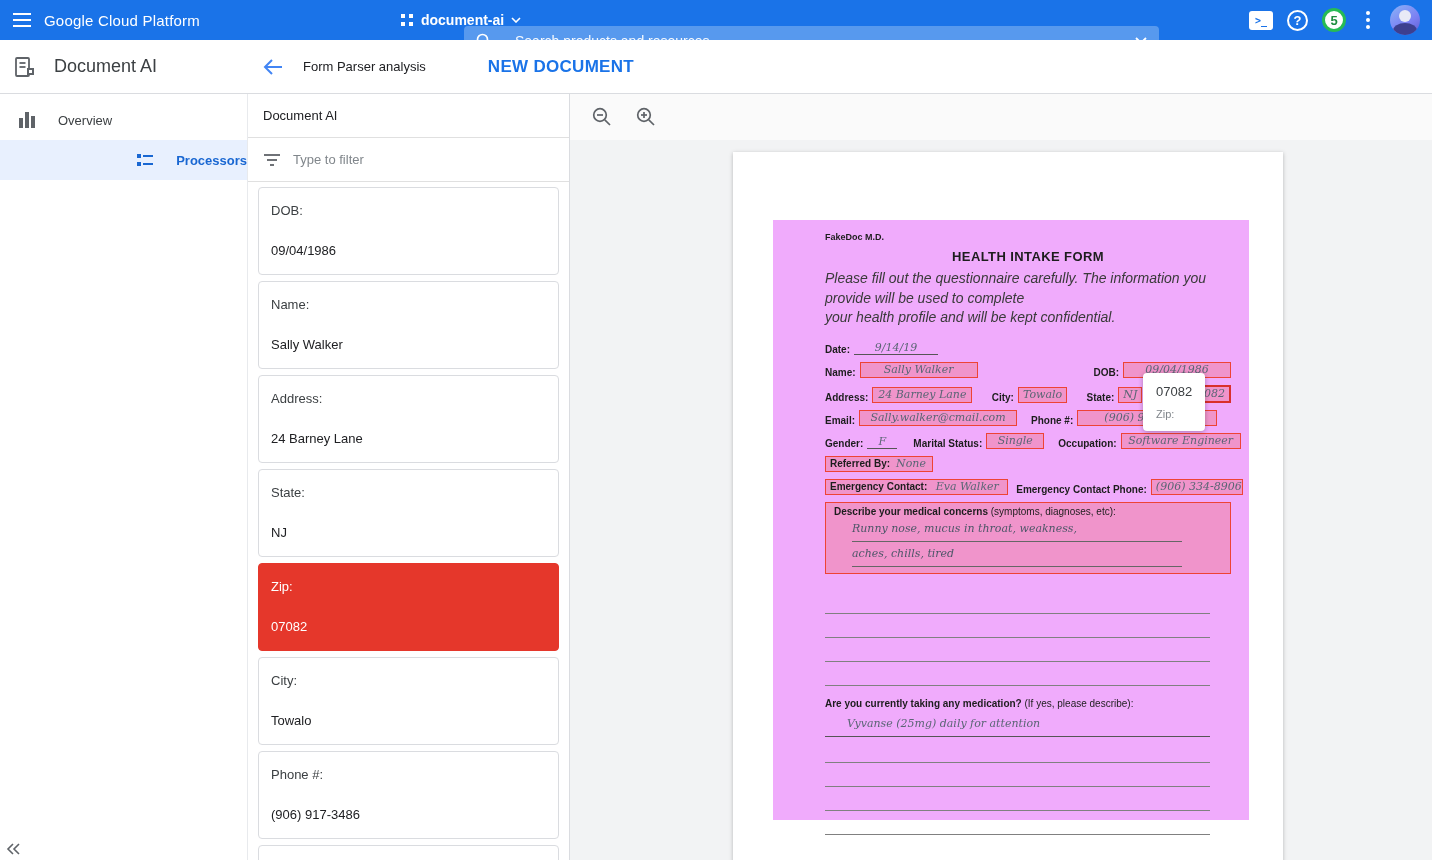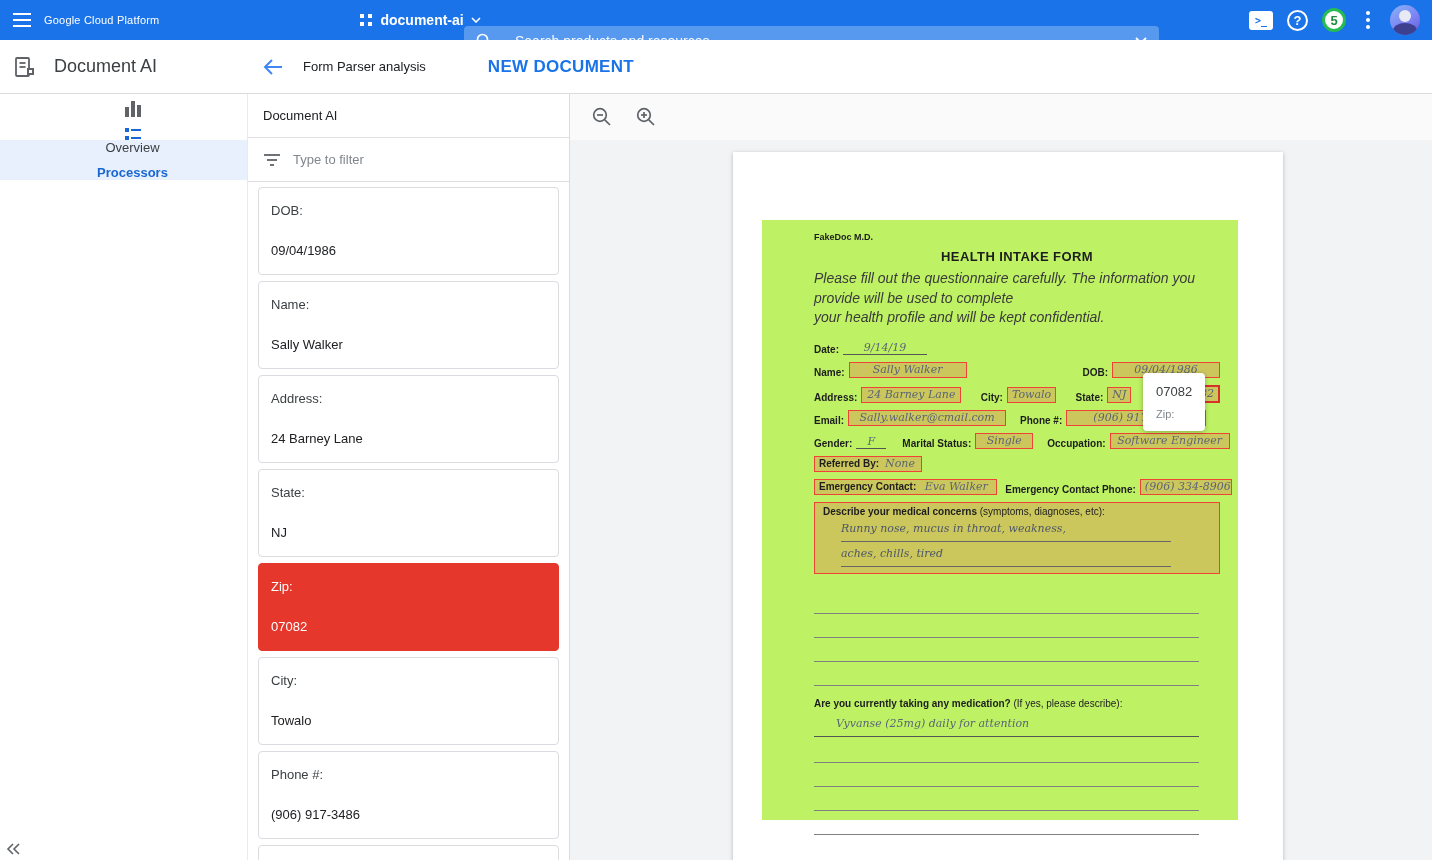--- a/index.html
+++ b/index.html
@@ -10,21 +10,21 @@
     --sidebar-selected-text:#1967d2;
     --highlight-red:#ee4335;
   }
   *{box-sizing:border-box;margin:0;padding:0;}
   html,body{width:1432px;height:860px;overflow:hidden;}
   body{font-family:"Liberation Sans",sans-serif;background:#fff;position:relative;color:#202124;}
 
   
   .gcp-header{position:absolute;left:0;top:0;width:1432px;height:40px;background:var(--header-blue);display:flex;align-items:center;color:#fff;}
   .menu-btn{width:44px;height:40px;display:flex;align-items:center;justify-content:center;background:none;border:none;cursor:pointer;}
-  .brand{font-size:11px;letter-spacing:.2px;color:#fff;margin-right:30px;white-space:nowrap;cursor:pointer;}
+  .brand{font-size:15px;letter-spacing:.2px;color:#fff;margin-right:30px;white-space:nowrap;cursor:pointer;}
   .project-selector{display:flex;align-items:center;gap:7px;font-size:14px;font-weight:bold;cursor:pointer;margin-left:170px;}
   .search-bar{position:absolute;left:464px;top:5px;width:695px;height:30px;background:rgba(255,255,255,.27);border-radius:4px;display:flex;align-items:center;padding:0 12px;gap:23px;cursor:text;margin-top:21px;}
   .search-bar input{flex:1;background:transparent;border:none;outline:none;color:#fff;font-size:14px;font-family:"Liberation Sans",sans-serif;}
   .search-bar input::placeholder{color:rgba(255,255,255,.95);}
   .header-actions{position:absolute;right:6px;top:0;height:40px;display:flex;align-items:center;gap:14px;}
   .term-icon{width:24px;height:19px;background:#fff;border-radius:3px;display:flex;align-items:center;justify-content:center;font-family:"DejaVu Sans Mono",monospace;font-size:10px;font-weight:bold;color:var(--header-blue);cursor:pointer;}
   .help-icon{width:21px;height:21px;border:2px solid #fff;border-radius:50%;display:flex;align-items:center;justify-content:center;font-size:13px;font-weight:bold;color:#fff;cursor:pointer;}
   .trial-badge{width:24px;height:24px;background:#fff;border:3px solid #27bb54;border-radius:50%;display:flex;align-items:center;justify-content:center;font-size:13px;font-weight:bold;color:#1e8e3e;cursor:pointer;}
   .kebab{display:flex;flex-direction:column;gap:3px;padding:4px 6px;cursor:pointer;}
   .kebab i{width:4px;height:4px;border-radius:50%;background:#fff;display:block;}
@@ -35,21 +35,21 @@
   
   .app-header{position:absolute;left:0;top:40px;width:1432px;height:54px;background:#fff;border-bottom:1px solid #dadce0;display:flex;align-items:center;}
   .product-block{width:247px;display:flex;align-items:center;gap:18px;padding-left:12px;flex:none;}
   .product-title{font-size:18px;color:#3c4043;white-space:nowrap;}
   .back-btn{background:none;border:none;cursor:pointer;margin-left:16px;display:flex;align-items:center;}
   .page-title{font-size:13px;font-weight:normal;color:#202124;margin-left:20px;white-space:nowrap;}
   .new-doc{font-size:17px;font-weight:bold;letter-spacing:.3px;color:var(--link-blue);margin-left:62px;cursor:pointer;text-decoration:none;}
 
   
   .sidebar{position:absolute;left:0;top:94px;width:247px;bottom:0;background:#fff;padding-top:6px;}
-  .side-item{height:40px;display:flex;align-items:center;gap:22px;padding-left:18px;font-size:13px;color:#3c4043;cursor:pointer;flex-direction:column;}
+  .side-item{height:40px;display:flex;align-items:center;gap:22px;padding-left:18px;font-size:13px;color:#3c4043;cursor:pointer;}
   .side-item .sicon{color:#5f6368;display:flex;}
   .side-item.selected{background:var(--sidebar-selected-bg);color:var(--sidebar-selected-text);font-weight:bold;justify-content:flex-end;}
   .side-item.selected .sicon{color:var(--sidebar-selected-text);}
   .collapse-btn{position:absolute;left:6px;bottom:4px;background:none;border:none;color:#5f6368;cursor:pointer;display:flex;}
 
   
   .panel{position:absolute;left:247px;top:94px;width:323px;bottom:0;background:#fff;border-left:1px solid #e8eaed;border-right:1px solid #dadce0;display:flex;flex-direction:column;overflow:hidden;}
   .panel-header{height:44px;flex:none;display:flex;align-items:center;padding-left:15px;font-size:13px;color:#202124;border-bottom:1px solid #e0e0e0;}
   .filter-row{height:44px;flex:none;display:flex;align-items:center;gap:13px;padding-left:16px;border-bottom:1px solid #e0e0e0;}
   .filter-row input{border:none;outline:none;font-size:13px;flex:1;font-family:"Liberation Sans",sans-serif;color:#7f1d1d;}
@@ -61,21 +61,21 @@
   .card.selected{background:var(--selection-red);border-color:var(--selection-red);}
   .card.selected .lbl,.card.selected .val{color:#fff;}
   .card.partial{height:40px;margin-bottom:0;}
 
   
   .viewer{position:absolute;left:570px;top:94px;right:0;bottom:0;background:#fafafa;overflow:hidden;}
   .vtoolbar{height:46px;display:flex;align-items:center;gap:20px;padding-left:20px;background:#fafafa;}
   .zoom-btn{background:none;border:none;cursor:pointer;color:#5f6368;display:flex;padding:2px;}
   .canvas{position:absolute;left:0;top:46px;right:0;bottom:0;background:#f2f3f4;}
   .page{position:absolute;left:163px;top:12px;width:550px;height:960px;background:#fff;box-shadow:0 1px 4px rgba(0,0,0,.25);}
-  .scan{position:absolute;left:29px;top:68px;width:476px;height:600px;background:#bef264;color:#1d1d1d;}
+  .scan{position:absolute;left:40px;top:68px;width:476px;height:600px;background:#f0abfc;color:#1d1d1d;}
   .scan-inner{padding:12px 18px 0 52px;}
 
   .clinic{font-size:9px;font-weight:bold;margin-bottom:7px;}
   .form-title{text-align:center;font-size:13px;font-weight:bold;letter-spacing:.4px;margin-bottom:5px;}
   .instructions{font-size:14px;font-style:italic;color:#3a3a3a;line-height:1.4;margin-bottom:13px;}
 
   .frow{display:flex;align-items:flex-end;margin-bottom:7px;font-size:10px;white-space:nowrap;}
   .flabel{font-weight:bold;margin-right:4px;}
   .spacer{flex:1;}
   .hw{font-family:"DejaVu Serif",serif;font-style:italic;color:#5a6575;font-size:11px;text-align:center;}

